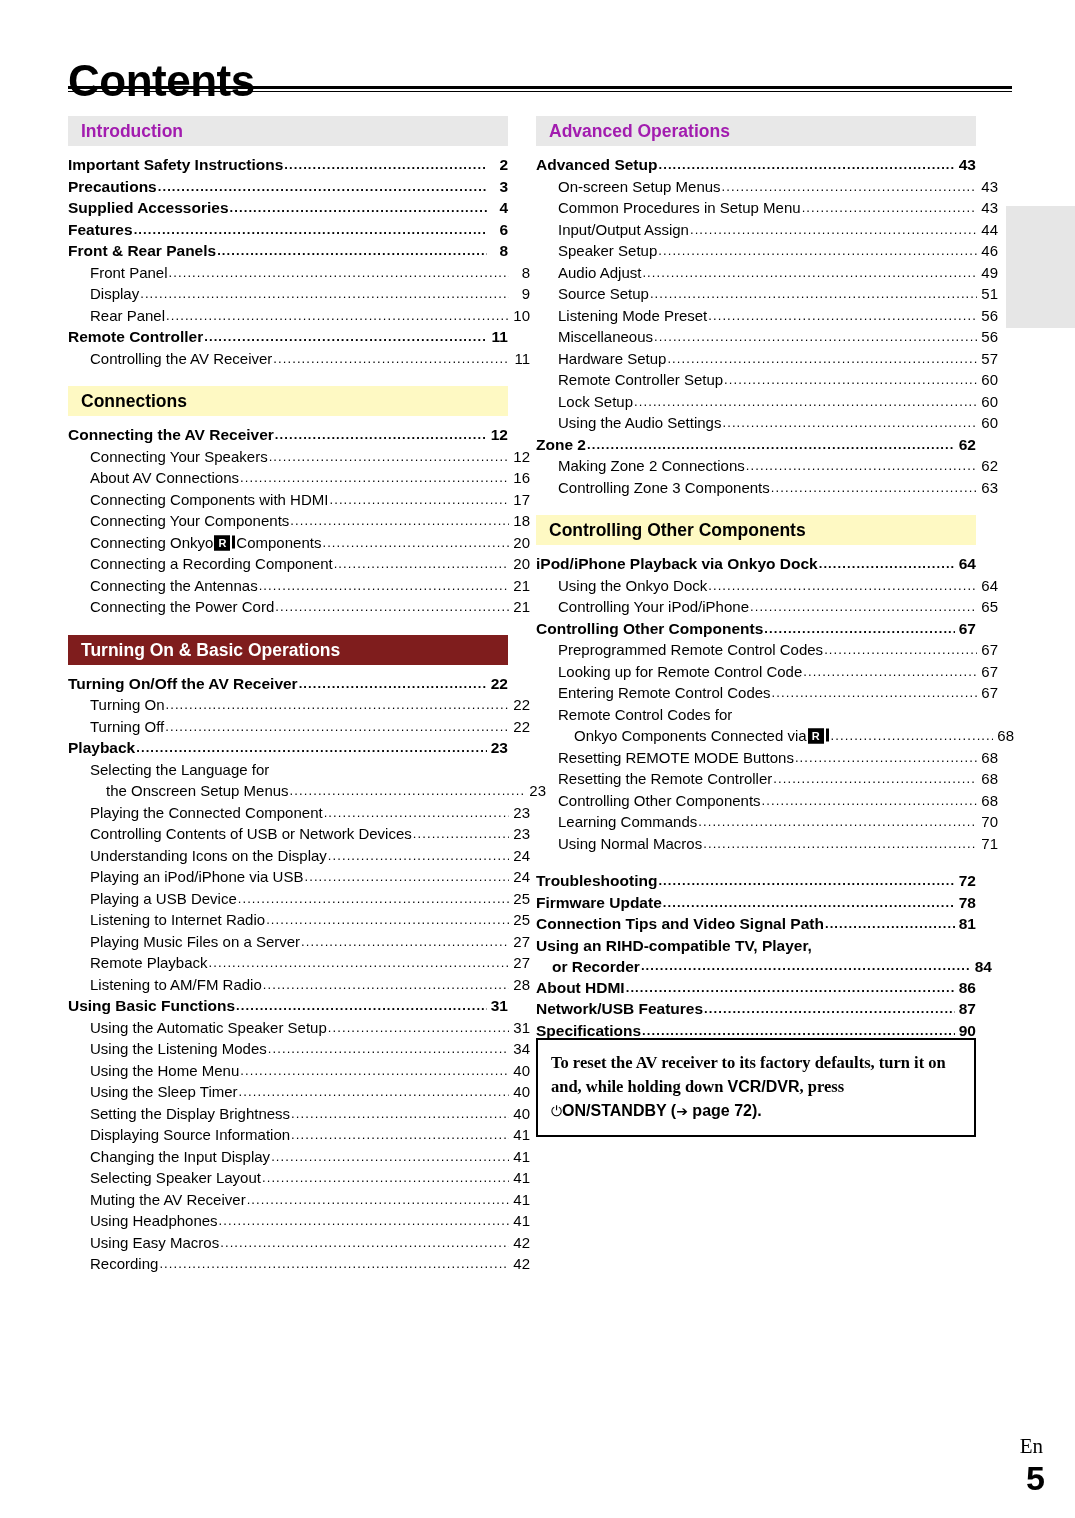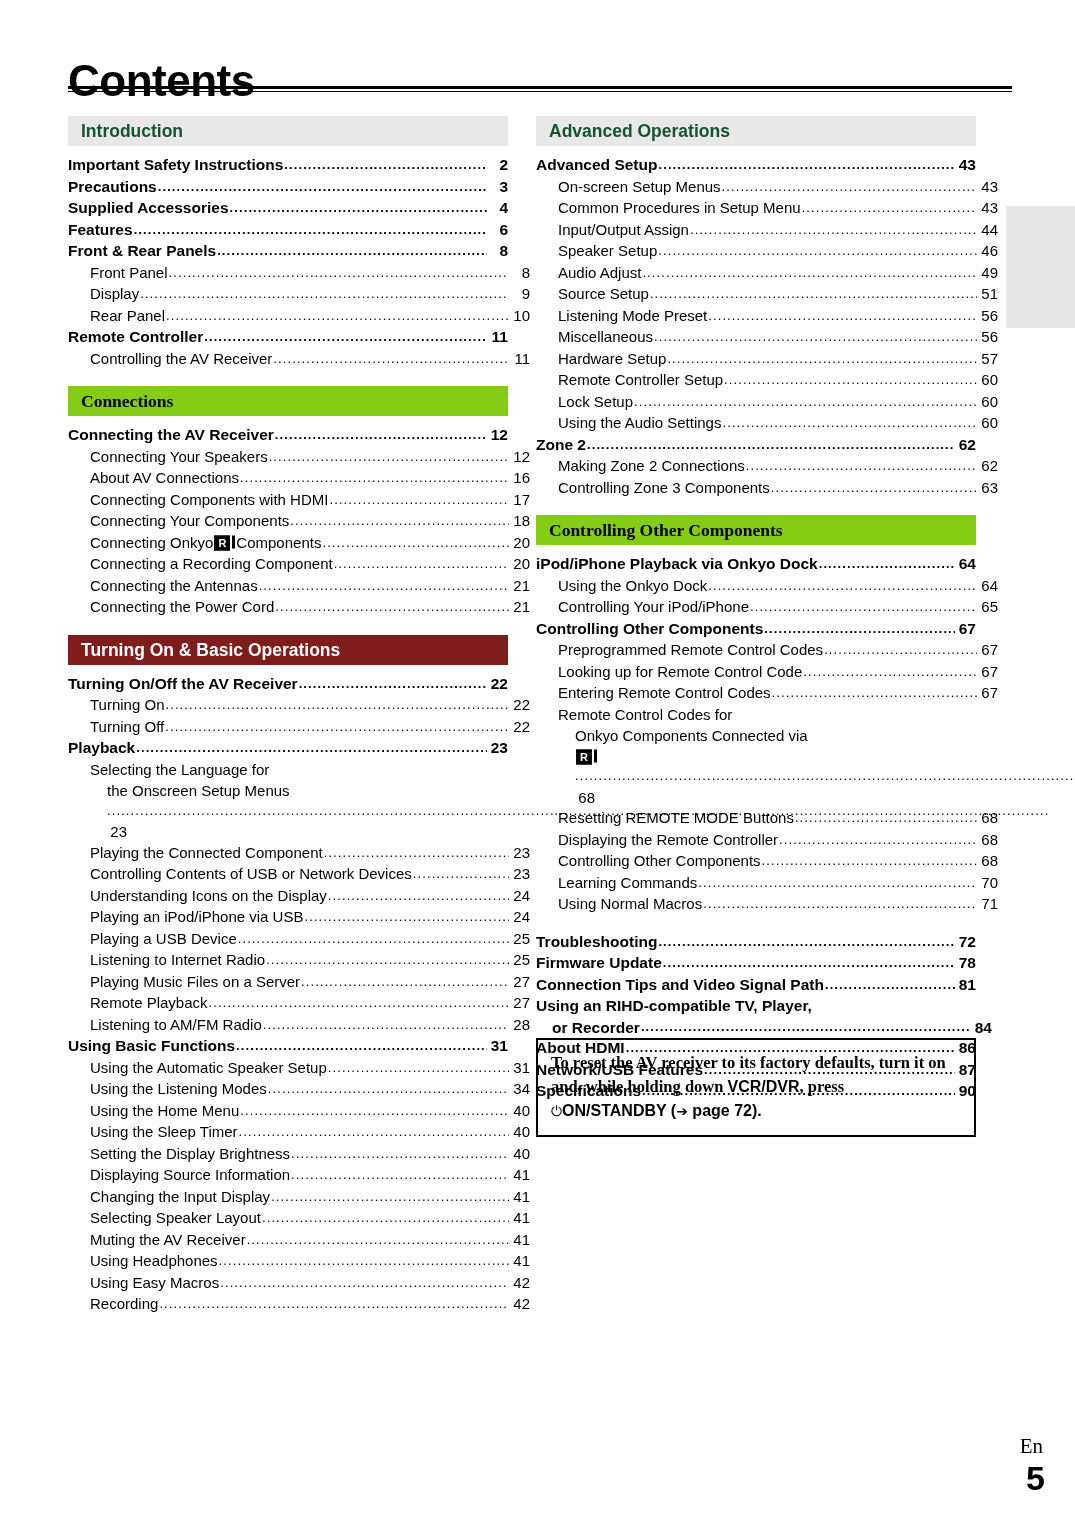--- a/index.html
+++ b/index.html
@@ -65,22 +65,22 @@
   
   .sec-head {
     box-sizing: border-box;
     height: 30px;
     line-height: 30px;
     padding-left: 13px;
     font-size: 17.5px;
     font-weight: bold;
     margin-bottom: 9px;
   }
-  .sec-head.light  { background: #e8e8e8; color: #14532d; }
-  .sec-head.medium { background: #84cc16; color: #000; font-family: Liberation Serif, serif; }
+  .sec-head.light  { background: #e8e8e8; color: #a21caf; }
+  .sec-head.medium { background: #fef9c3; color: #000; }
   .sec-head.dark   { background: #7f1d1d; color: #fff; }
   .sec-block { margin-bottom: 16px; }
 
   
   .toc-row {
     display: flex;
     align-items: baseline;
     width: 100%;
     line-height: 20.5px;
     white-space: nowrap;
@@ -99,21 +99,21 @@
 
   
   .lvl1 { font-size: 15.5px; font-weight: bold; padding-left: 0; }
   .lvl1 .pg { min-width: 20px; }
   
   .lvl2 { font-size: 15px; font-weight: normal; padding-left: 22px; }
   .lvl2 .pg { min-width: 20px; }
   
   .cont { white-space: nowrap; }
   .cont.lvl2 { padding-left: 22px; }
-  .cont.lvl2b { padding-left: 38px; flex-direction: column; }
+  .cont.lvl2b { padding-left: 38px; }
   .cont.lvl1b { padding-left: 16px; align-items: flex-end; }
 
   .no-dots .dots { opacity: 0; }
 
   
   .ri-logo {
     display: inline-block;
     font-weight: bold;
     font-size: 14px;
     letter-spacing: 0px;
@@ -578,21 +578,21 @@
           <span class="ri-logo"><span class="ri-r">R</span><span class="ri-i"></span></span>
           <span class="dots">........................................................................................................................................................................................................</span>
           <span class="pg">68</span>
         </div>
         <div class="toc-row lvl2">
           <span class="lbl">Resetting REMOTE MODE Buttons</span>
           <span class="dots">........................................................................................................................................................................................................</span>
           <span class="pg">68</span>
         </div>
         <div class="toc-row lvl2">
-          <span class="lbl">Displaying the Remote Controller</span>
+          <span class="lbl">Resetting the Remote Controller</span>
           <span class="dots">........................................................................................................................................................................................................</span>
           <span class="pg">68</span>
         </div>
         <div class="toc-row lvl2">
           <span class="lbl">Controlling Other Components</span>
           <span class="dots">........................................................................................................................................................................................................</span>
           <span class="pg">68</span>
         </div>
         <div class="toc-row lvl2">
           <span class="lbl">Learning Commands</span>

